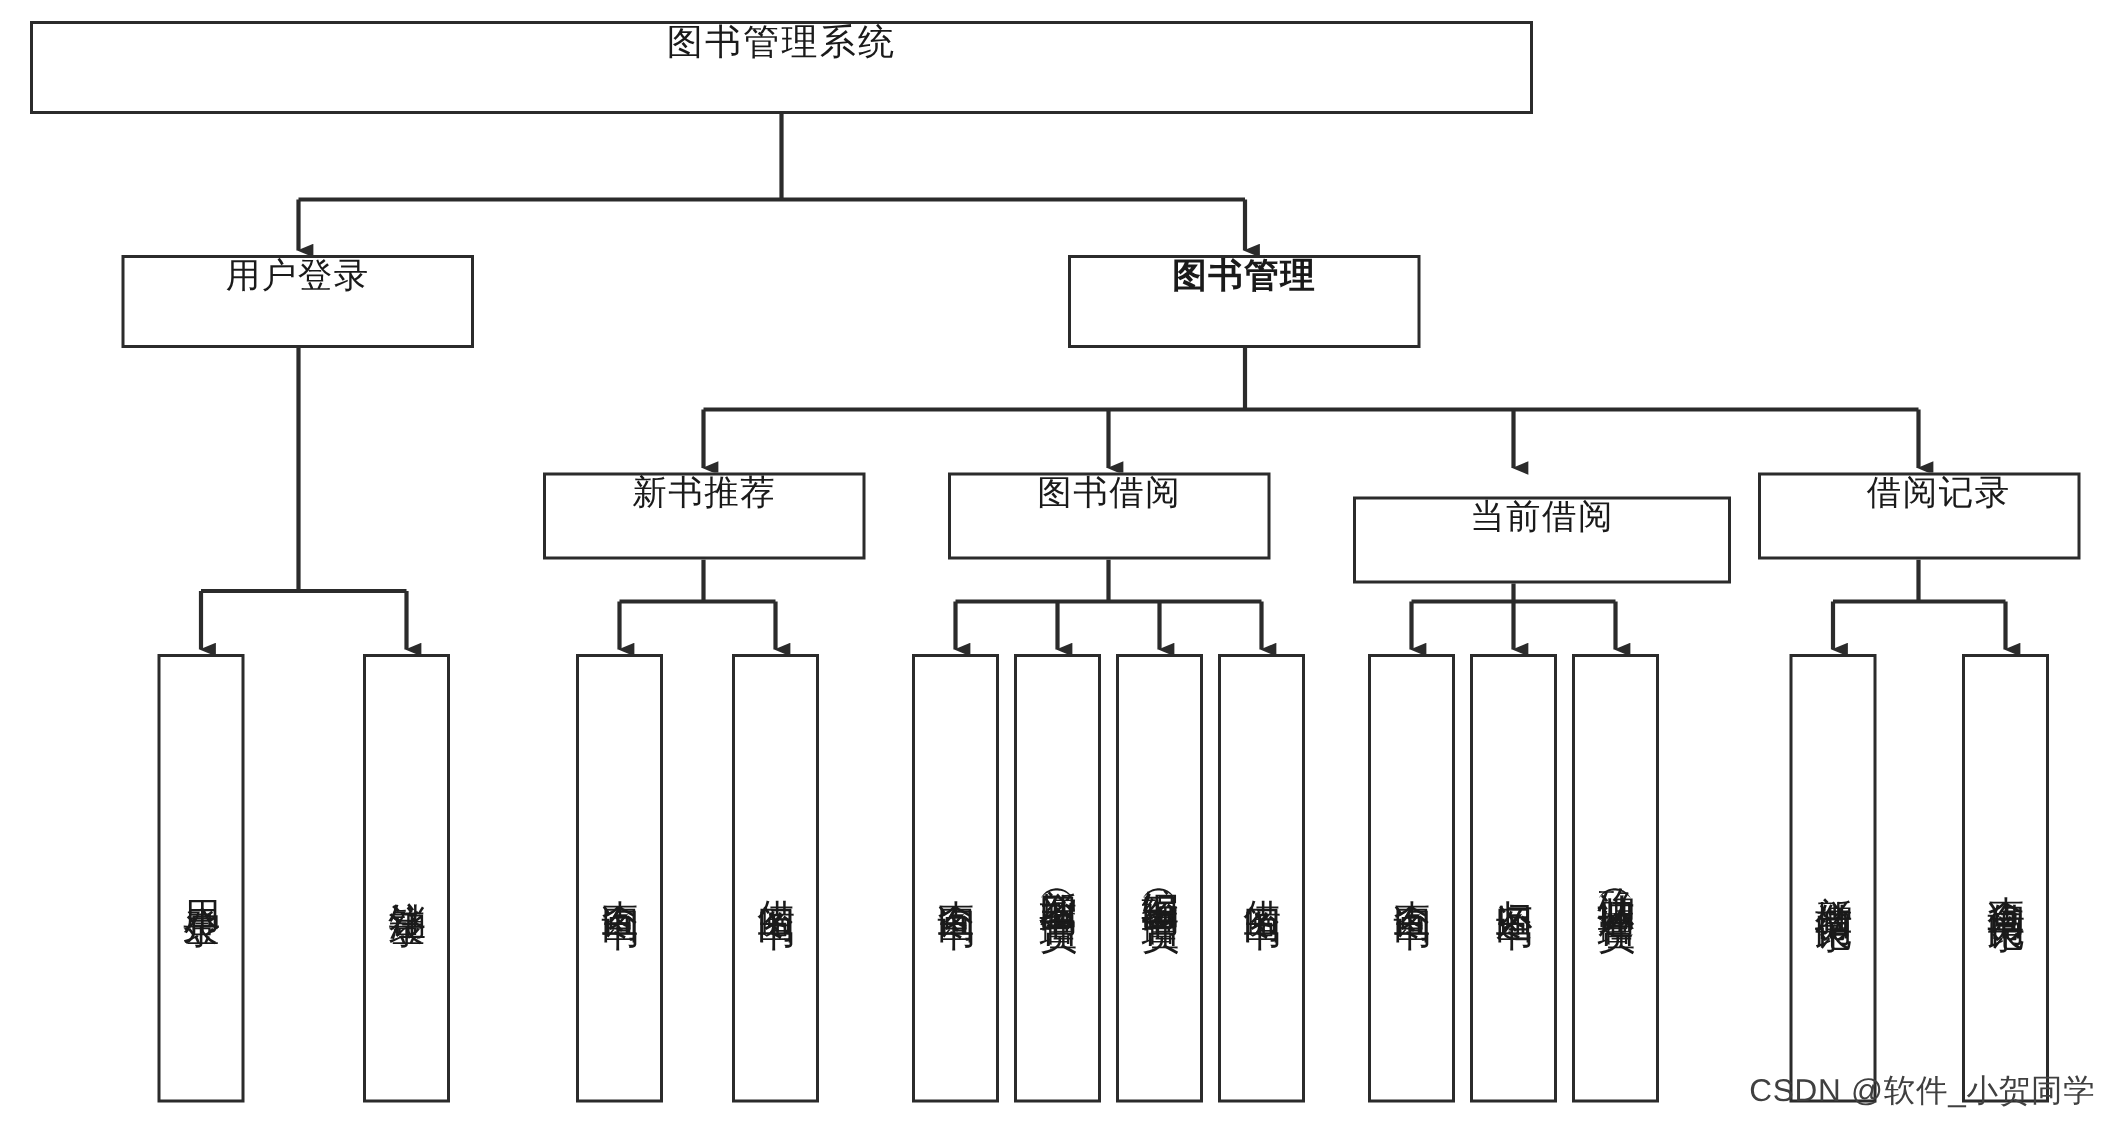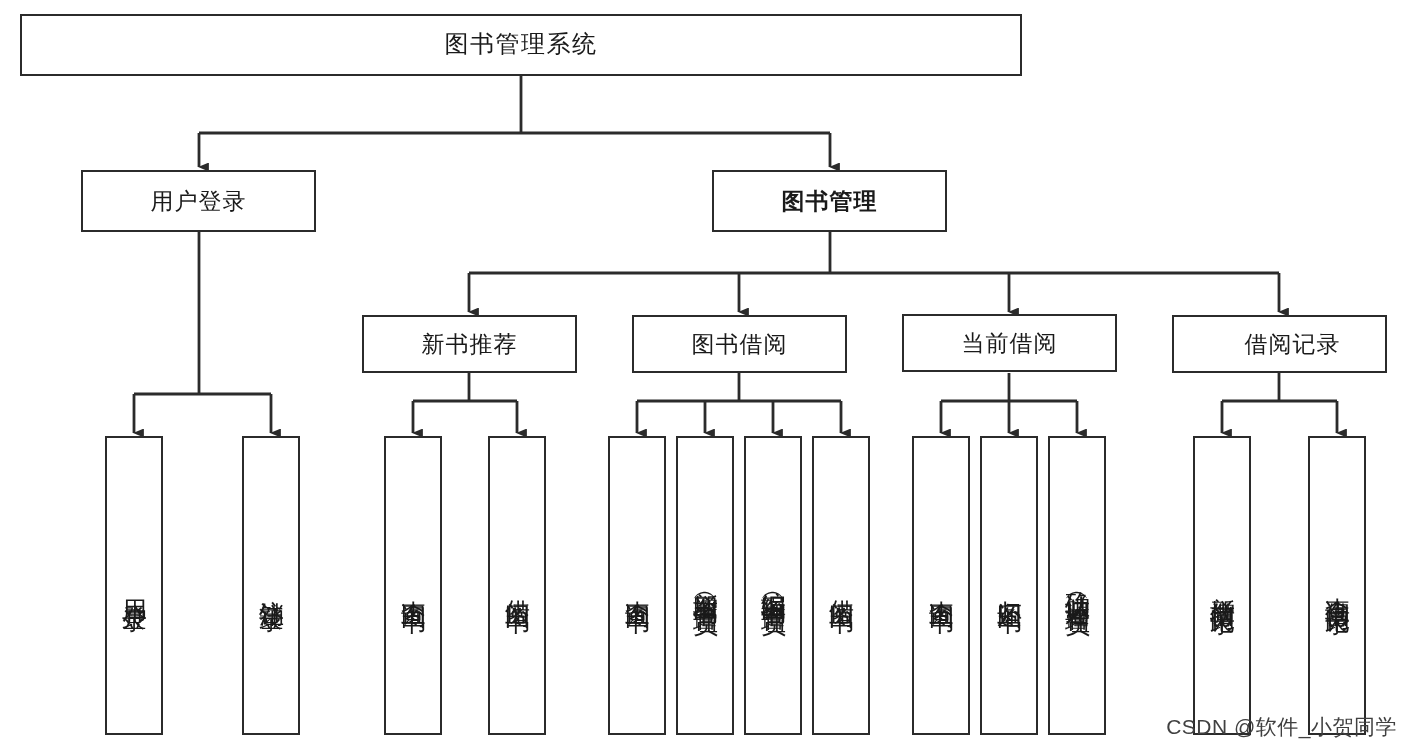--- a/index.html
+++ b/index.html
@@ -25,21 +25,21 @@
     width: 1405px;
     height: 747px;
     pointer-events: none;
   }
   .node {
     position: absolute;
     box-sizing: border-box;
     background: #ffffff;
     border: 2.5px solid #2b2b2b;
     display: flex;
-    align-items: center;
+    align-items: flex-start;
     justify-content: center;
     color: #1a1a1a;
     z-index: 2;
   }
   .node .label {
     display: block;
     text-align: center;
     line-height: 1.05;
     white-space: nowrap;
   }
@@ -146,21 +146,21 @@
   <div class="node horiz" style="left:712px; top:170px; width:235px; height:62px;font-weight:bold;">
     <span class="label">图书管理</span>
   </div>
 
   <div class="node horiz" style="left:632px; top:315px; width:215px; height:58px;">
     <span class="label">图书借阅</span>
   </div>
   <div class="node horiz" style="left:362px; top:315px; width:215px; height:58px;">
     <span class="label">新书推荐</span>
   </div>
-  <div class="node horiz" style="left:902px; top:314px; width:215px; height:58px;">
+  <div class="node horiz" style="left:902px; top:331px; width:252px; height:58px;">
     <span class="label">当前借阅</span>
   </div>
   <div class="node horiz" style="left:1172px; top:315px; width:215px; height:58px;padding-left:26px;">
     <span class="label">借阅记录</span>
   </div>
 
   <div class="node vert" style="left:105px; top:436px; width:58px; height:299px;">
     <span class="label">用户登录</span>
   </div>
   <div class="node vert" style="left:242px; top:436px; width:58px; height:299px;">

